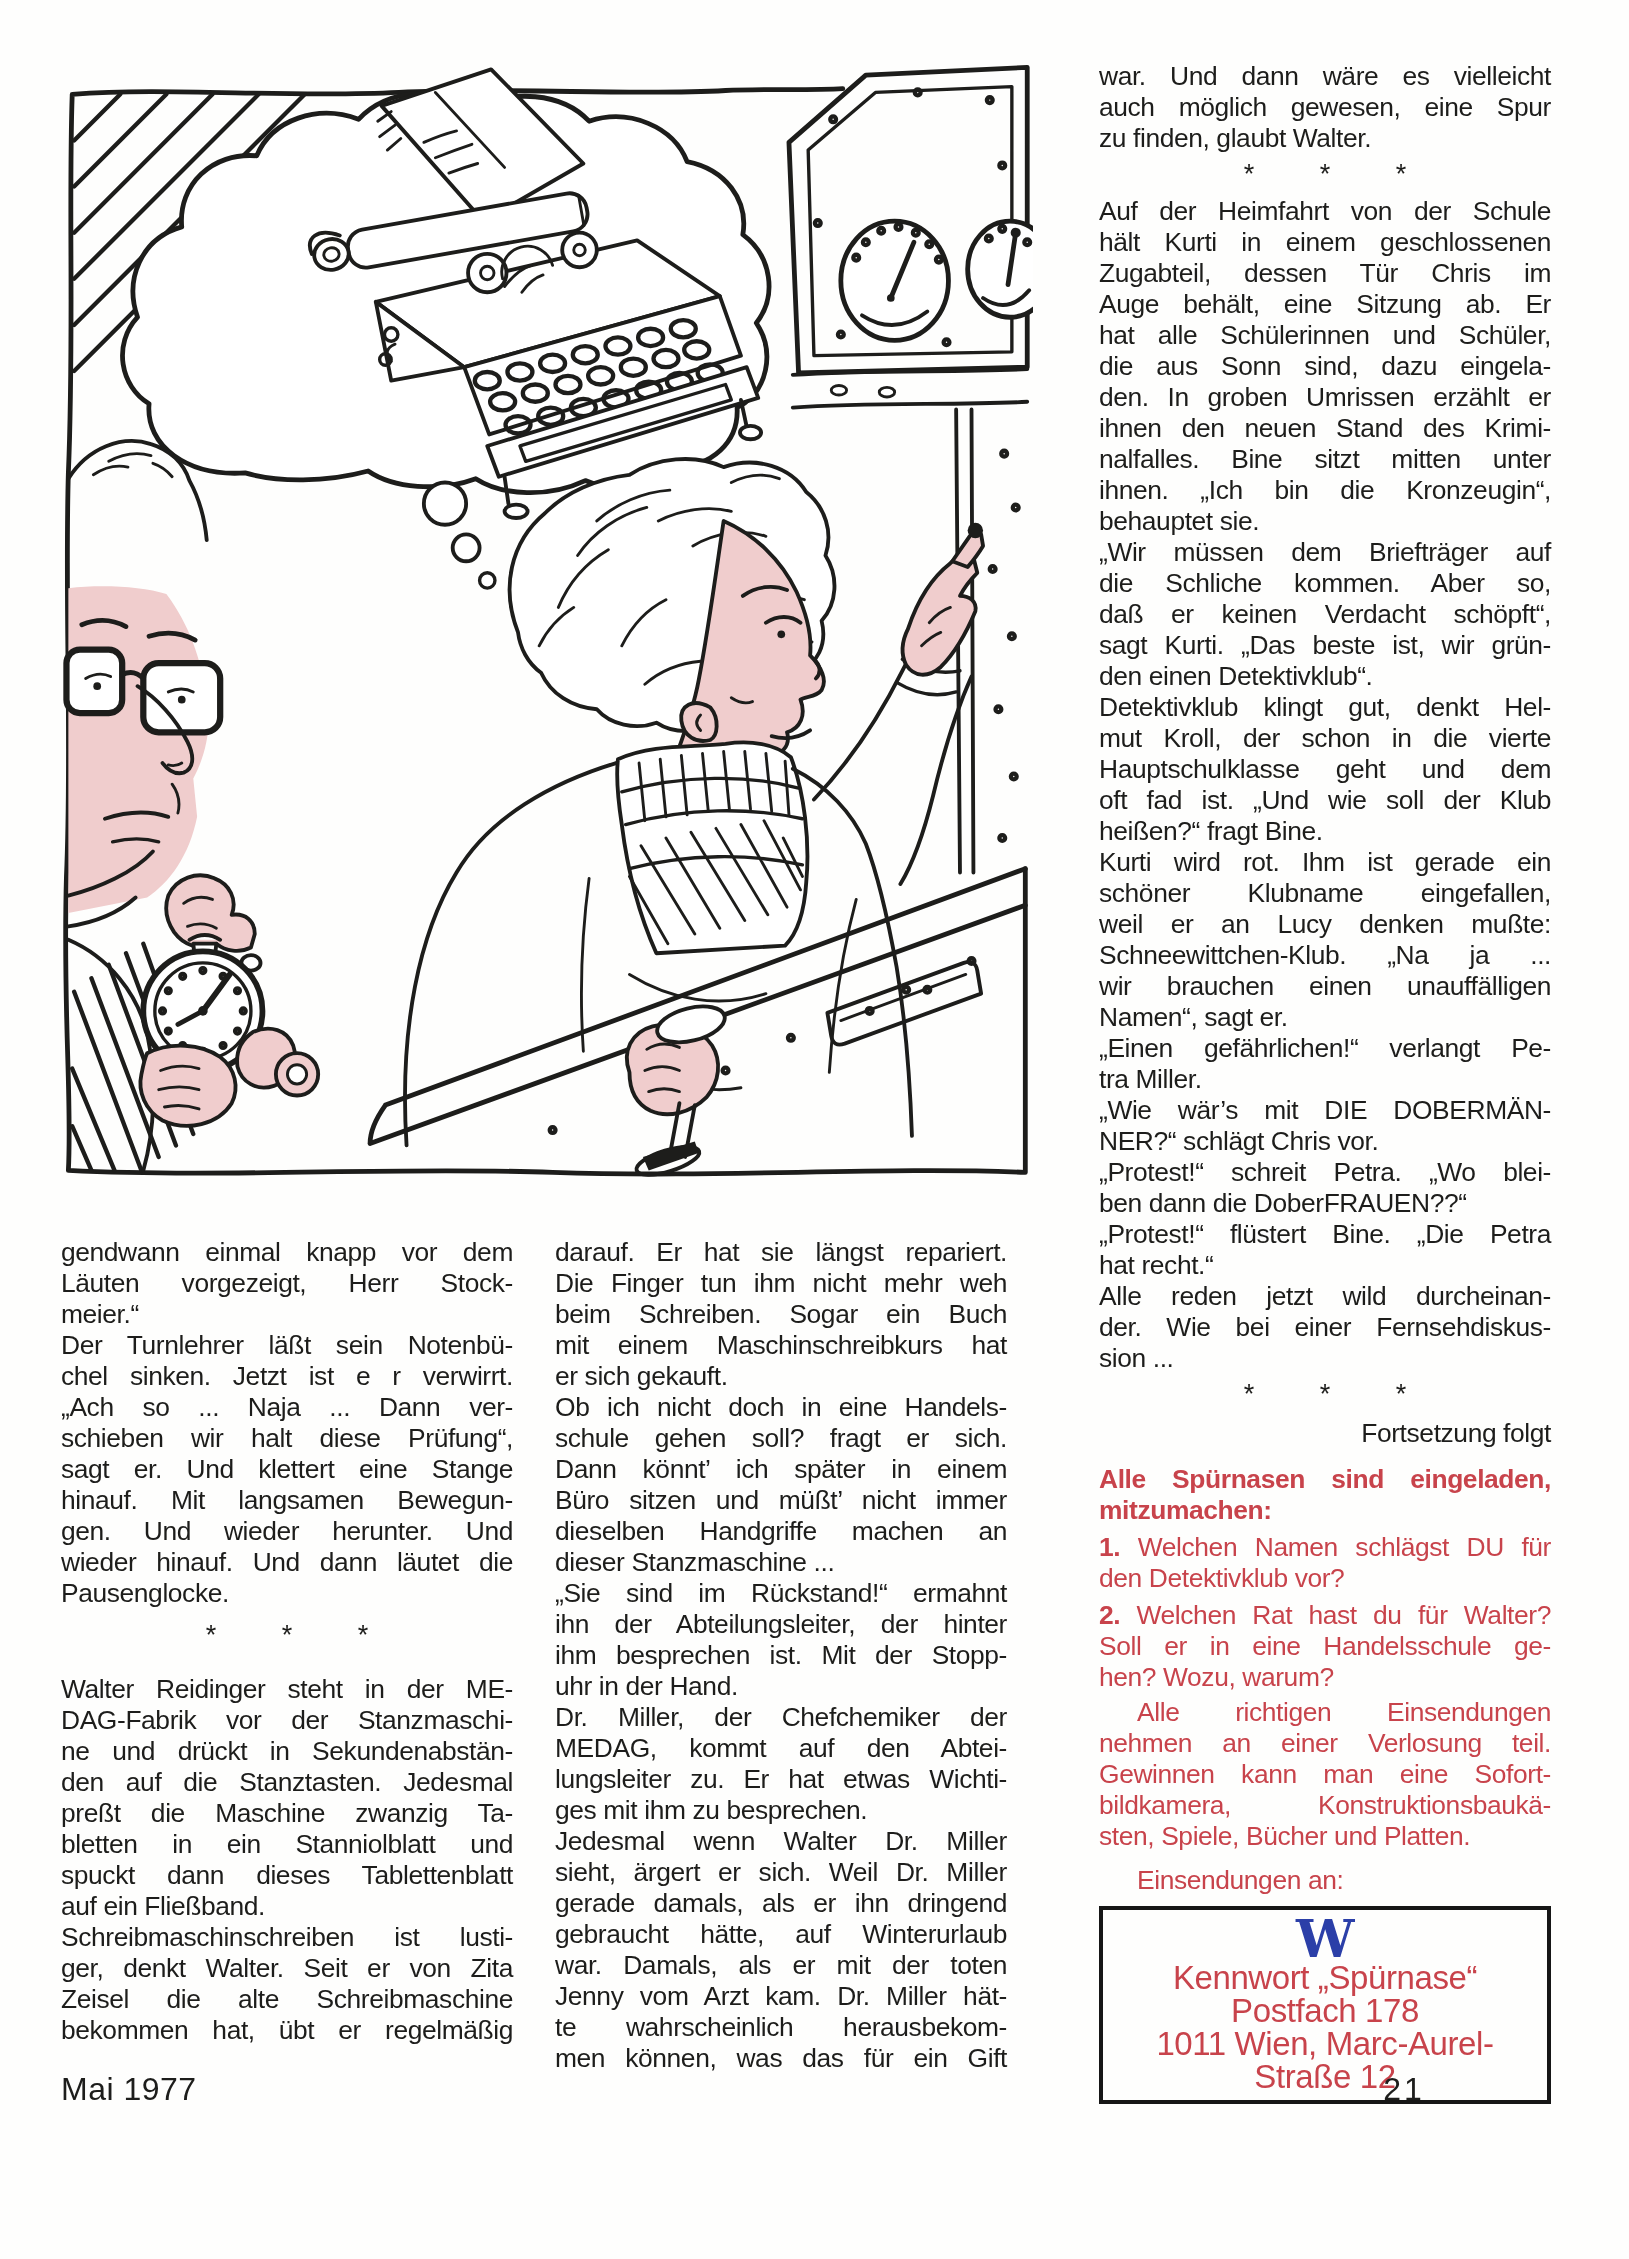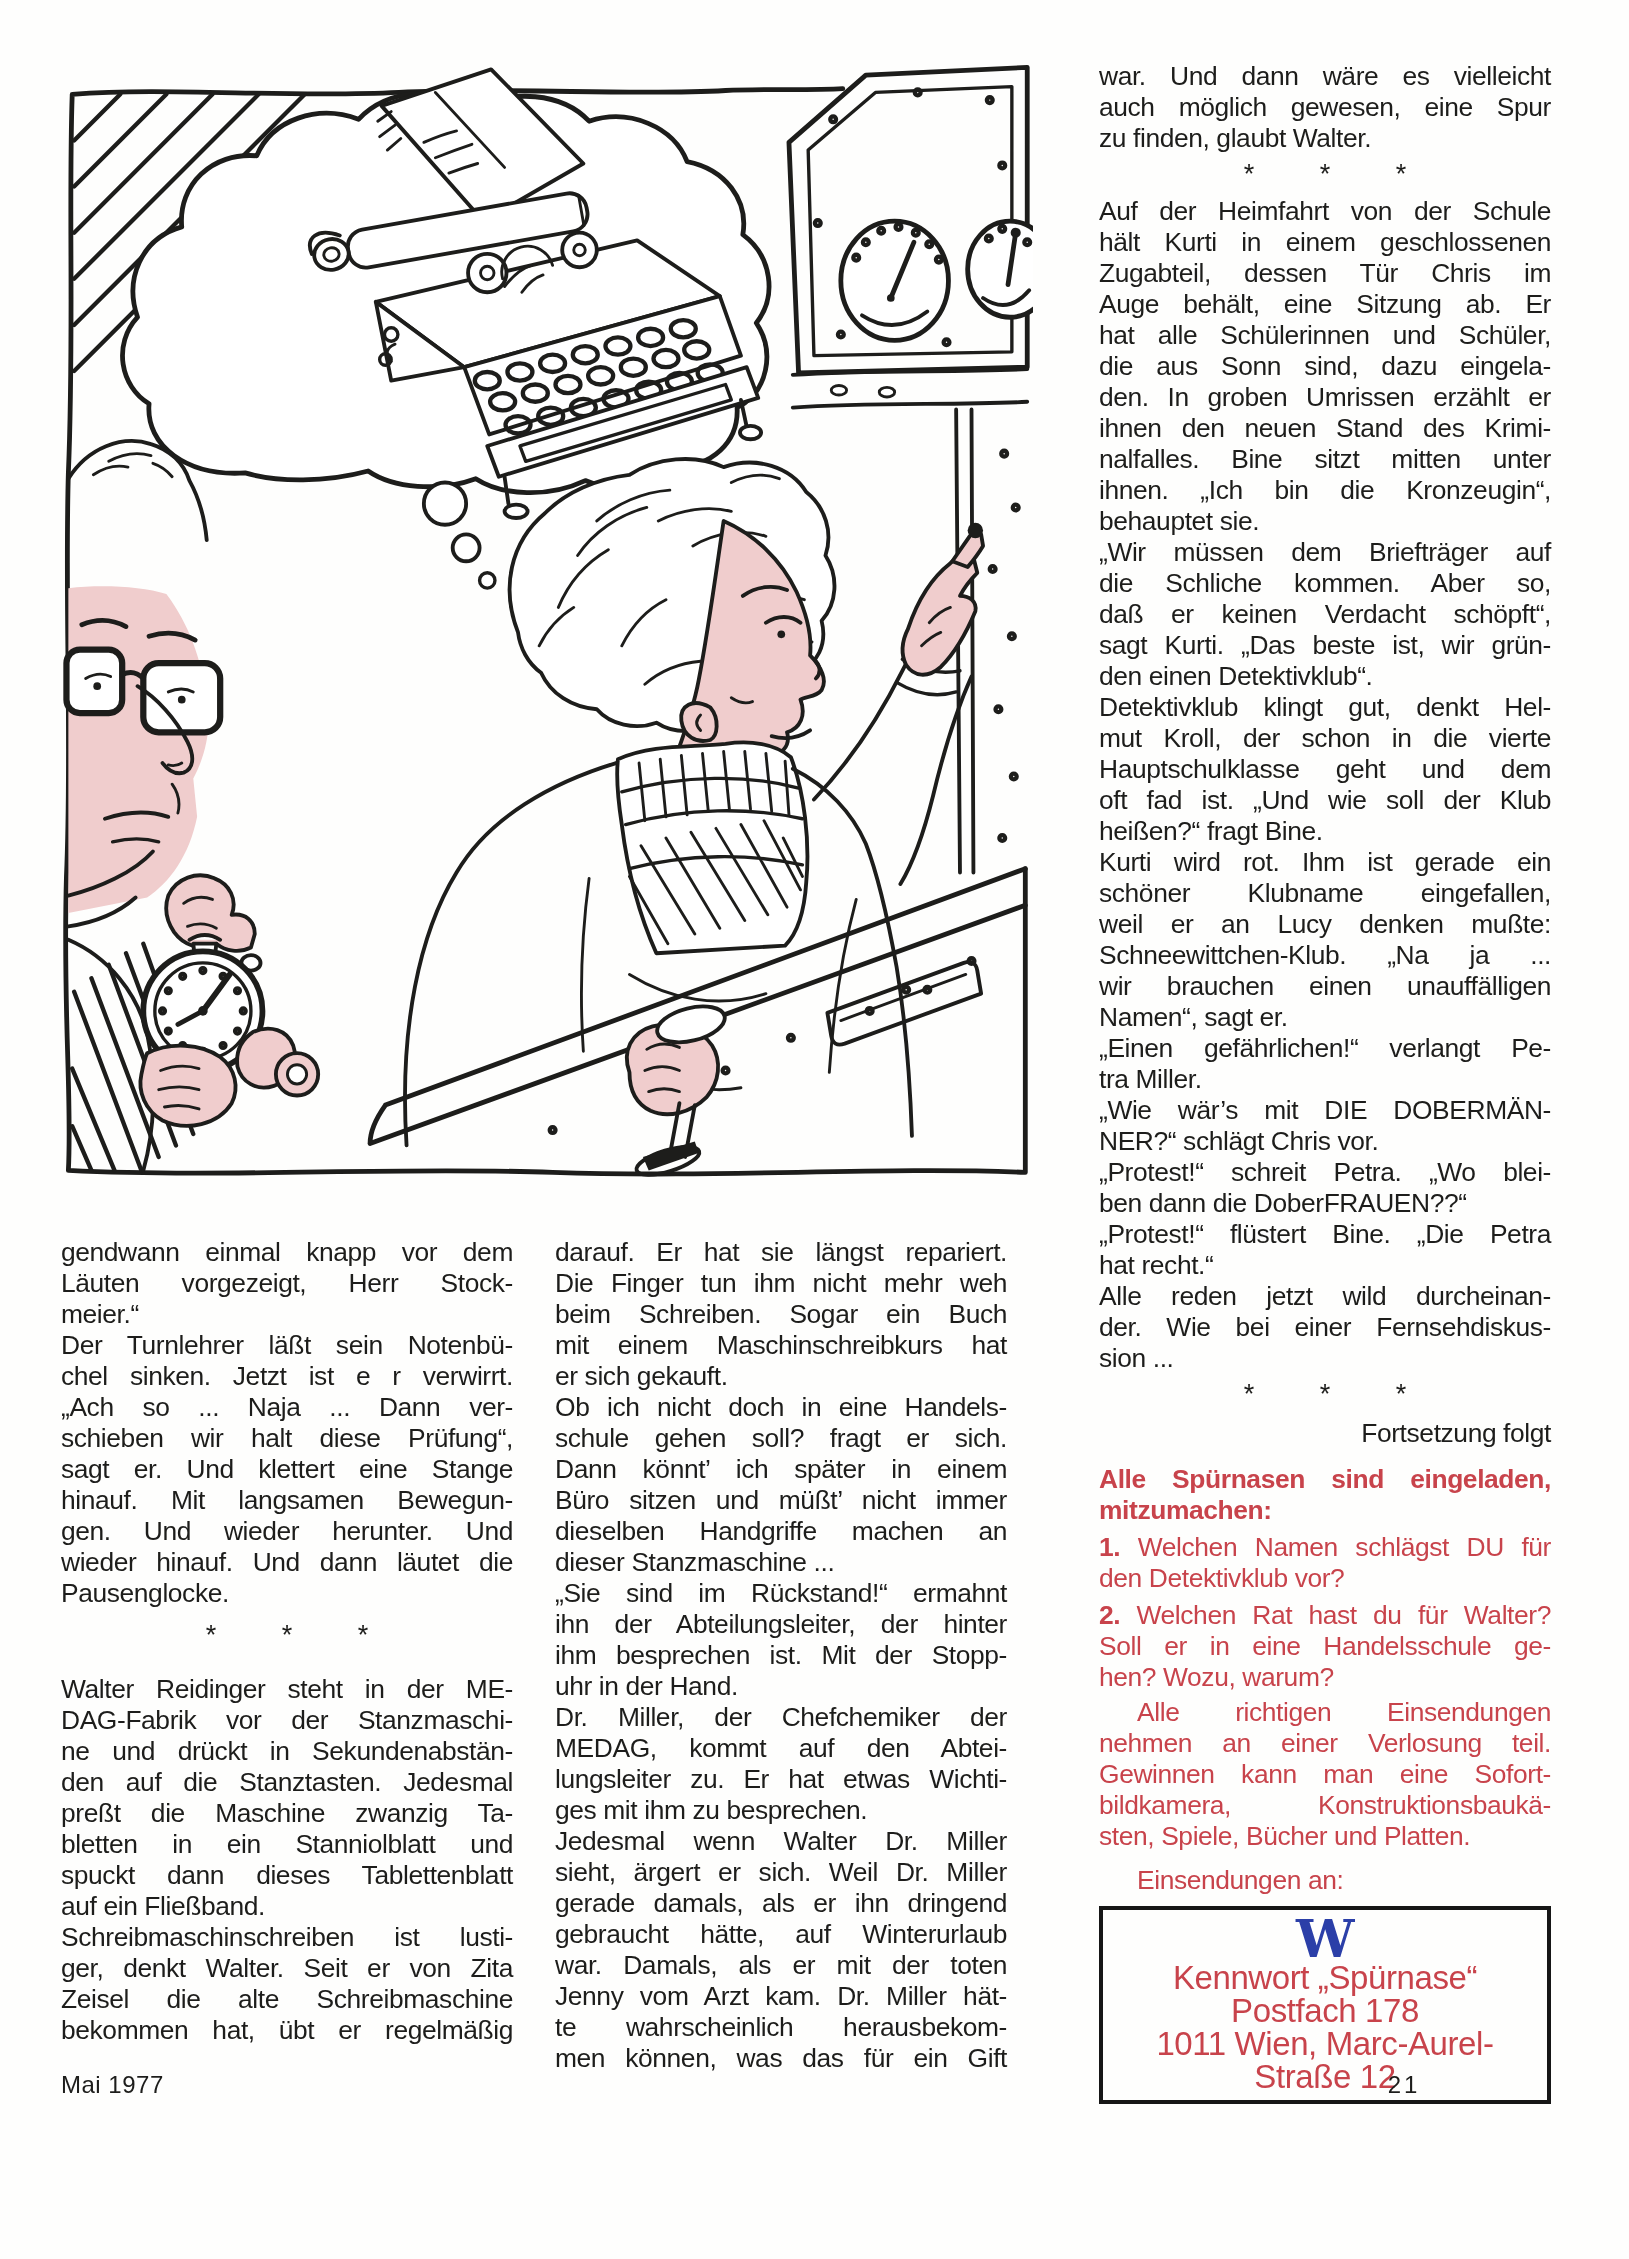--- a/index.html
+++ b/index.html
@@ -13,21 +13,21 @@
   .ln.nj{text-align:left;text-align-last:left;}
   .ln b{font-weight:700;}
   .red{color:var(--red,#c8434b);}
   .rb{font-weight:700;}
   .stars{height:42px;line-height:40px;text-align:center!important;text-align-last:center!important;
          font-size:27px;letter-spacing:29px;text-indent:29px;color:var(--ink,#1d1d1b);font-weight:400;}
   .gap{width:100%;}
   .addr-box{margin-top:9.6px;border:4.8px solid #161616;text-align:center;padding:7.7px 5.8px 6.7px;}
   .monogram{font-family:"DejaVu Serif","Liberation Serif",serif;font-weight:700;font-size:52px;line-height:44px;color:var(--blue,#2b3fa8);}
   .addr-line{font-weight:400;font-size:33px;line-height:33px;color:var(--red,#c8434b);}
-  .footer{position:absolute;top:2071px;font-size:24px;letter-spacing:0.5px;}
+  .footer{position:absolute;top:2071px;font-size:32px;letter-spacing:0.5px;}
   #footer-left{left:61px;}
   #footer-right{left:1308px;width:192px;text-align:center;letter-spacing:2.9px;}
   #illo{position:absolute;left:53px;top:50px;}
   svg path,svg rect,svg circle,svg ellipse{stroke:var(--ink,#1d1d1b);stroke-width:4.5;fill:none;stroke-linecap:round;stroke-linejoin:round;}
   svg .ink{fill:var(--ink,#1d1d1b);stroke:none;}
   svg .f{fill:#fff;}
   svg .sk{fill:var(--skin,#f0cdcd);}
   svg .sk0{fill:var(--skin,#f0cdcd);stroke:none;}
   svg .w3{stroke-width:3;} svg .w35{stroke-width:3.5;} svg .w4{stroke-width:4;}
   svg .w5{stroke-width:5;} svg .w6{stroke-width:6;} svg .w65{stroke-width:6.5;}

